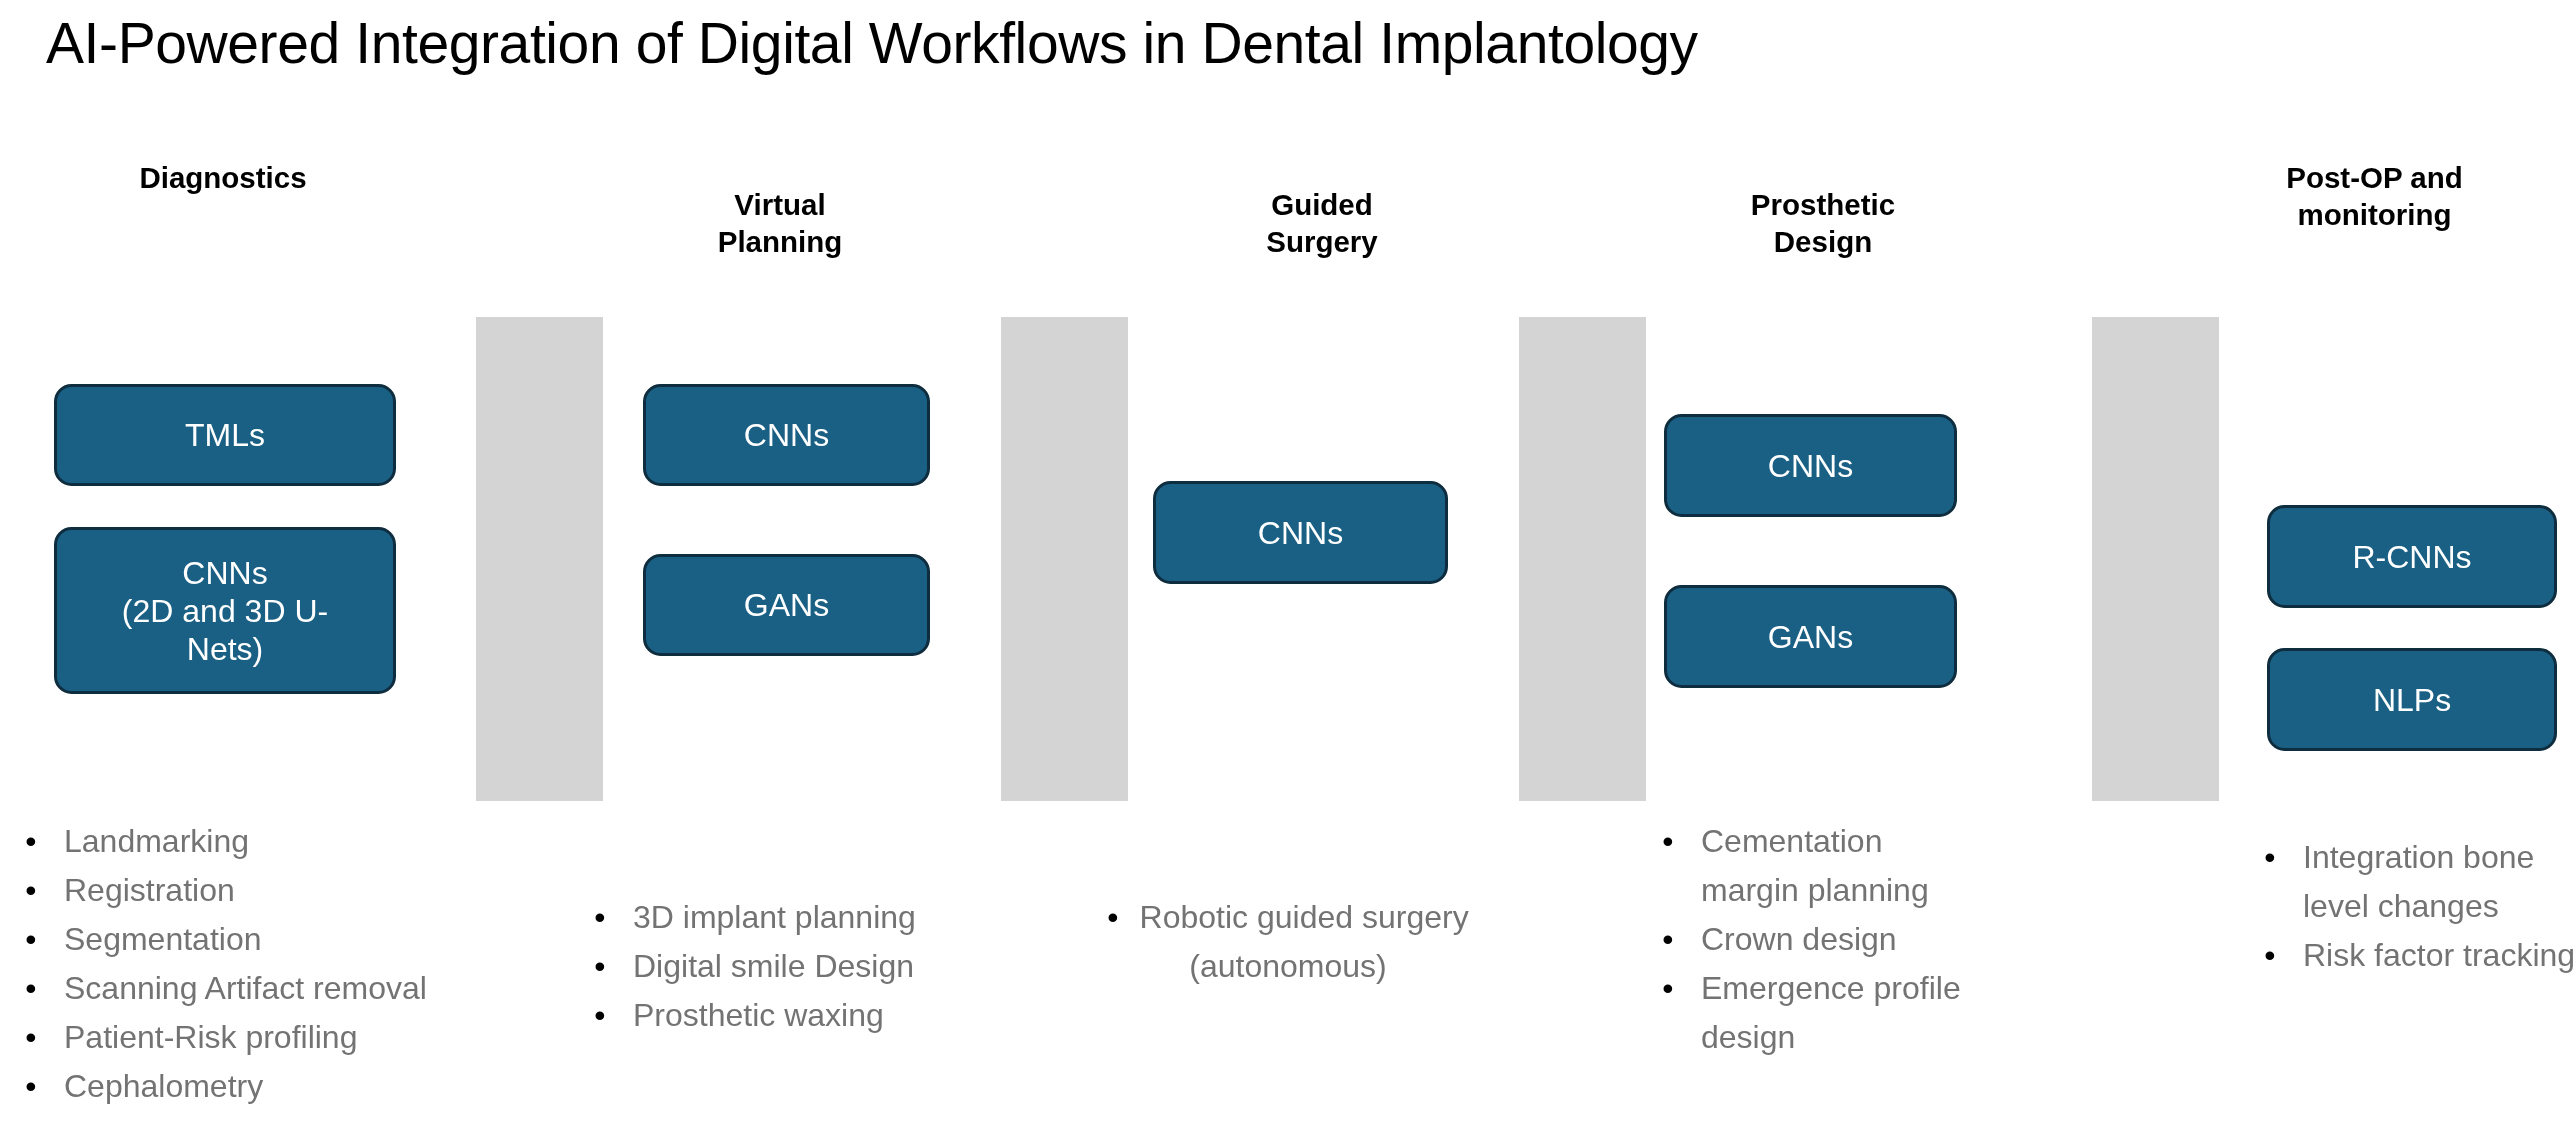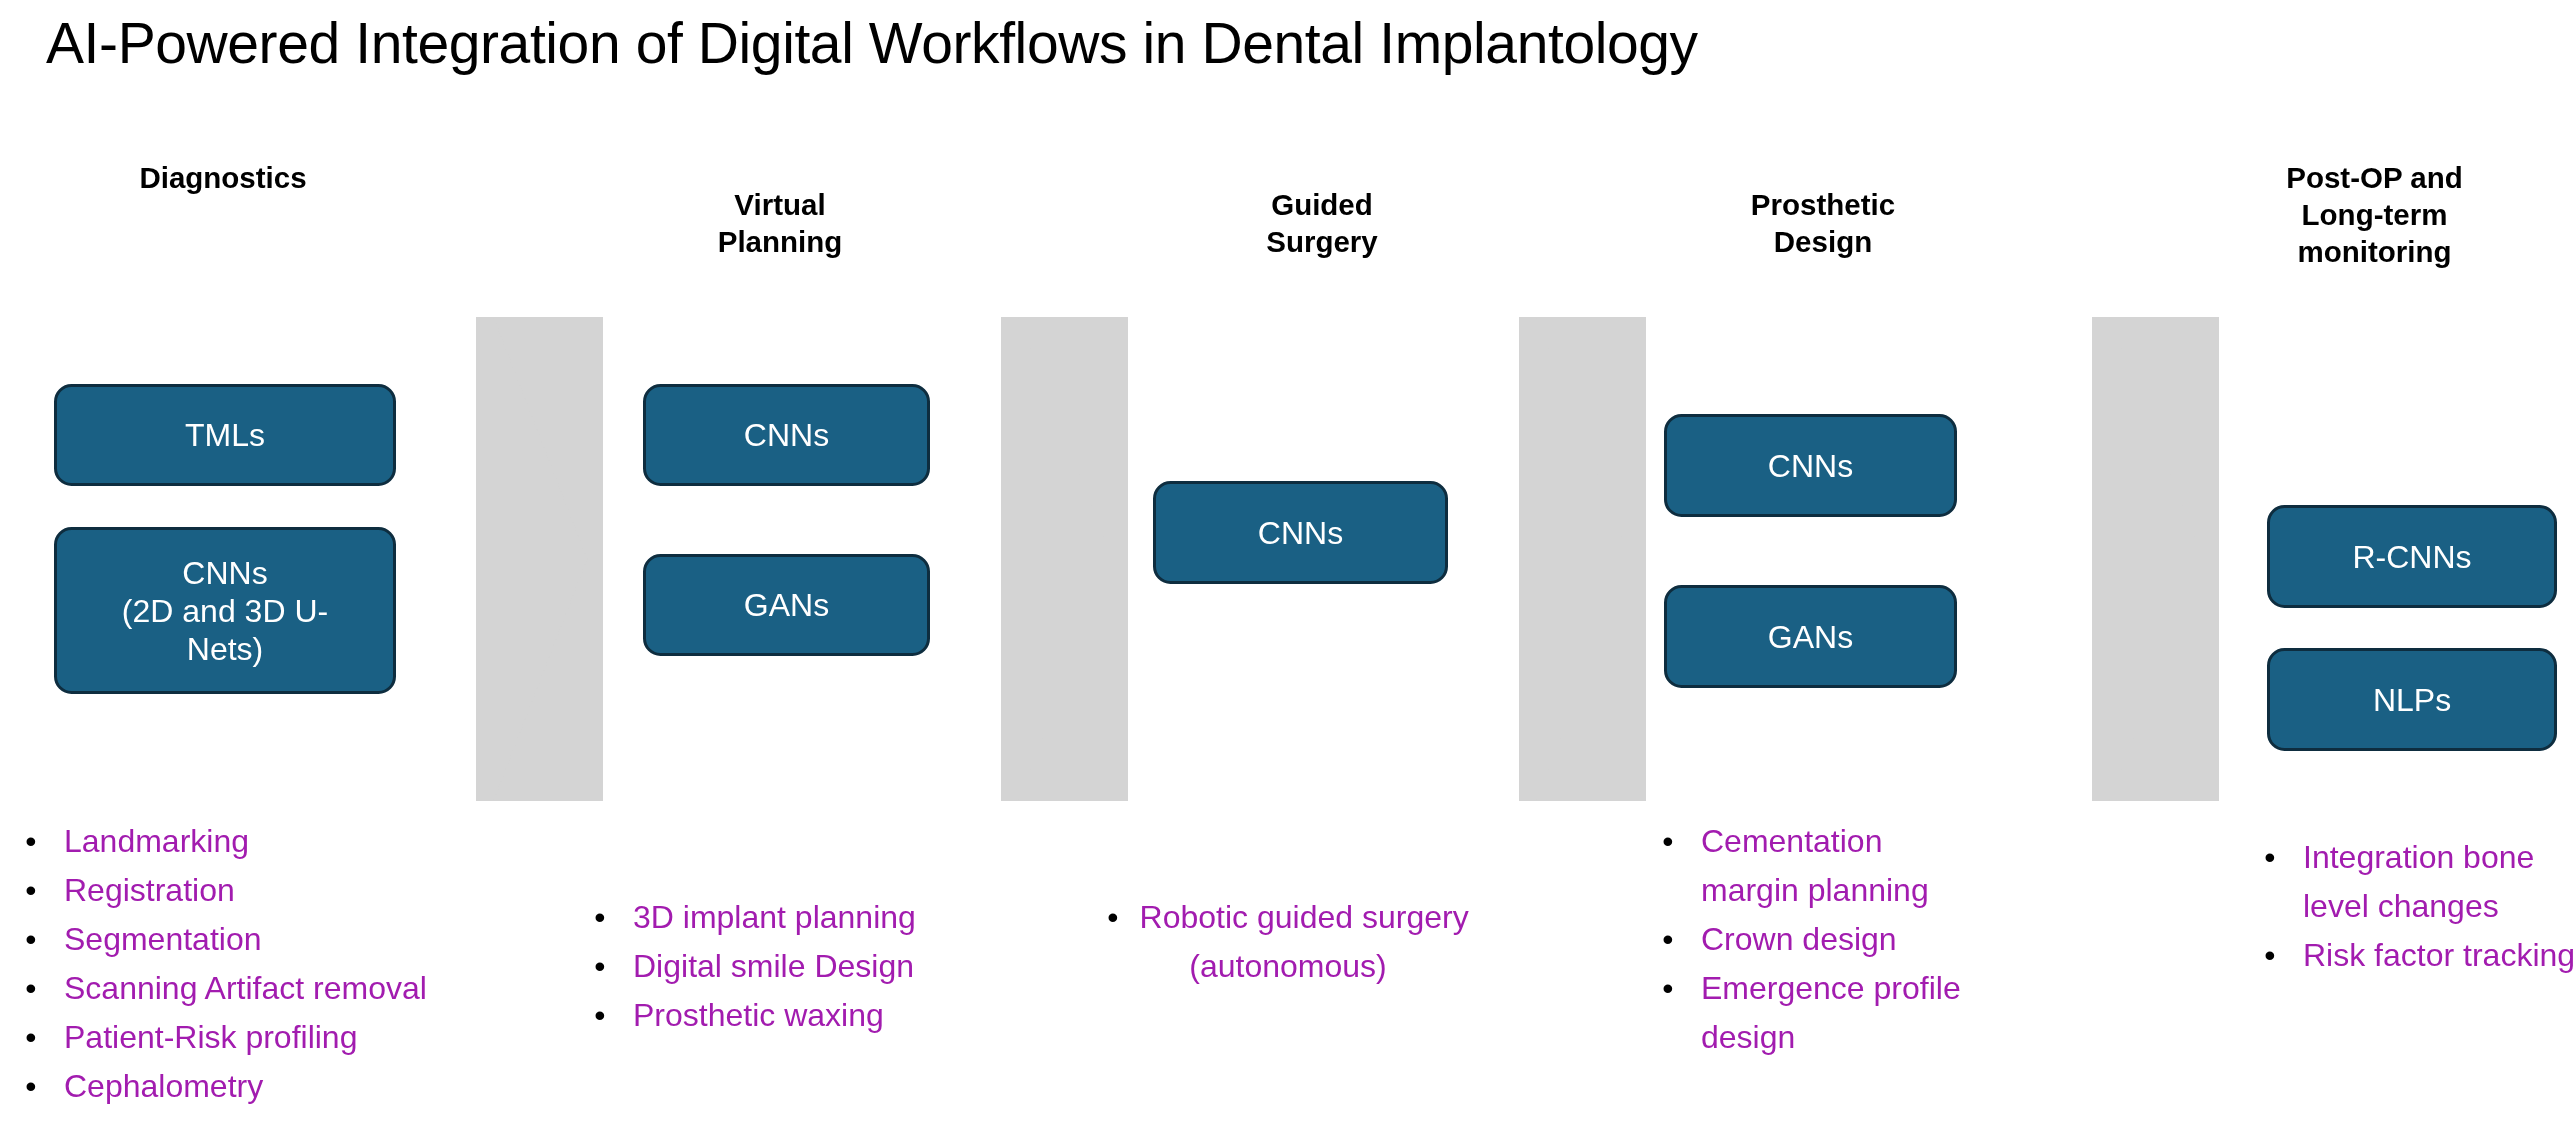--- a/index.html
+++ b/index.html
@@ -73,21 +73,21 @@
   
   .bullets {
     position: absolute;
     list-style: none;
   }
   .bullets li {
     position: relative;
     padding-left: 53px;
     font-size: 32px;
     line-height: 49px;
-    color: #a21caf;
+    color: #737373;
   }
   .bullets li::before {
     content: "\2022";
     position: absolute;
     left: 14.3px;
     top: 0;
     font-size: 32px;
     line-height: 49px;
     color: #000000;
   }
@@ -201,21 +201,20 @@
 
   <ul class="bullets" style="left:1648px; top:817px; width:334px;">
     <li>Cementation margin planning</li>
     <li>Crown design</li>
     <li>Emergence profile design</li>
   </ul>
 
   <div class="column" style="left:2173px; top:159px; width:403px; height:557px;">
     <div class="col-header">
       <div>Post-OP and</div>
-      <div>Long-term</div>
       <div>monitoring</div>
     </div>
   </div>
 
   <div class="box" style="left:2267px; top:505px; width:290px; height:103px;">
     <span>R-CNNs</span>
   </div>
 
   <div class="box" style="left:2267px; top:648px; width:290px; height:103px;">
     <span>NLPs</span>

